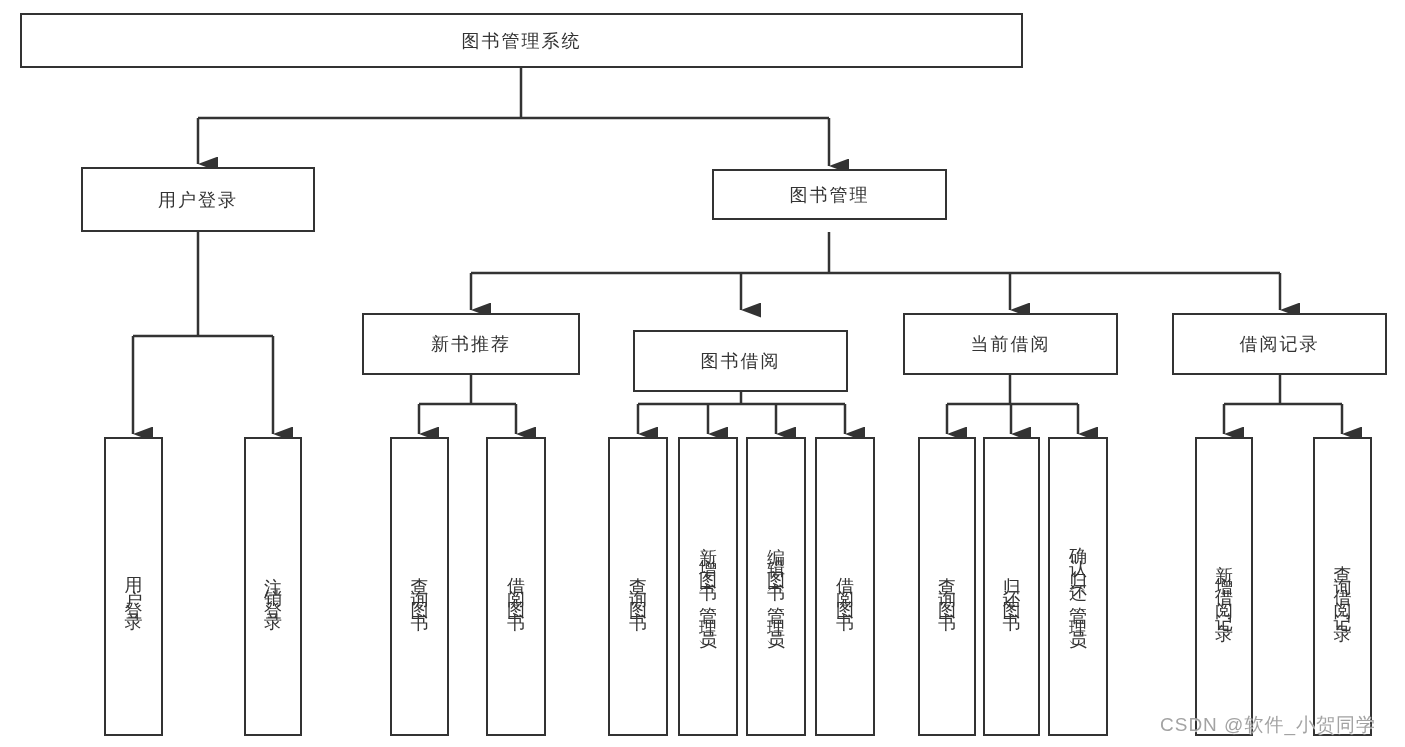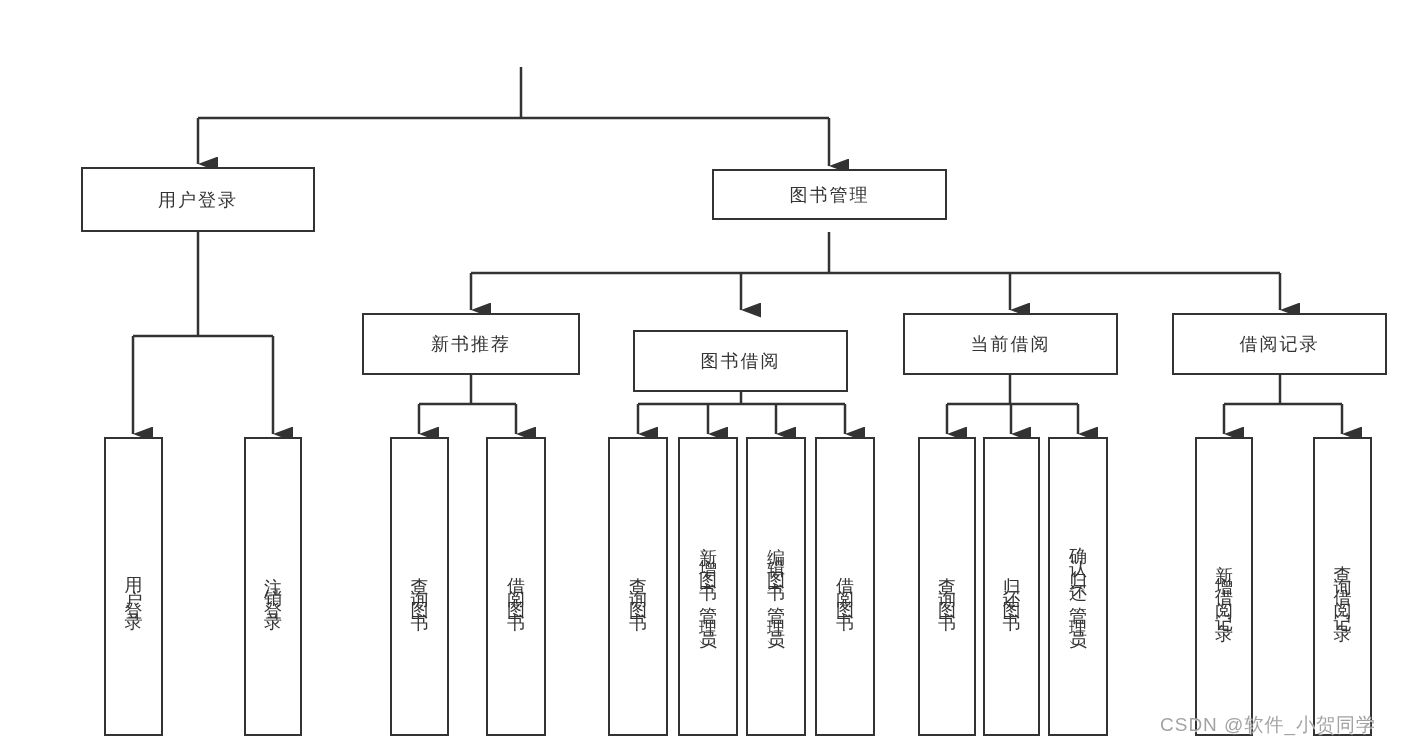--- a/index.html
+++ b/index.html
@@ -110,20 +110,21 @@
       <path d="M1011 404 L1011 434" marker-end="url(#arrow)"></path>
       <path d="M1078 404 L1078 434" marker-end="url(#arrow)"></path>
 
       <path d="M1280 375 L1280 404"></path>
       <path d="M1224 404 L1342 404"></path>
       <path d="M1224 404 L1224 434" marker-end="url(#arrow)"></path>
       <path d="M1342 404 L1342 434" marker-end="url(#arrow)"></path>
     </g>
   </svg>
 
+  <div class="node" style="left:20px; top:13px; width:1003px; height:55px;">图书管理系统</div>
 
   <div class="node" style="left:81px; top:167px; width:234px; height:65px;">用户登录</div>
   <div class="node" style="left:712px; top:169px; width:235px; height:51px;">图书管理</div>
 
   <div class="node" style="left:362px; top:313px; width:218px; height:62px;">新书推荐</div>
   <div class="node" style="left:633px; top:330px; width:215px; height:62px;">图书借阅</div>
   <div class="node" style="left:903px; top:313px; width:215px; height:62px;text-align:right;">当前借阅</div>
   <div class="node" style="left:1172px; top:313px; width:215px; height:62px;">借阅记录</div>
 
   <div class="leaf" style="left:104px; width:59px;">用户登录</div>

